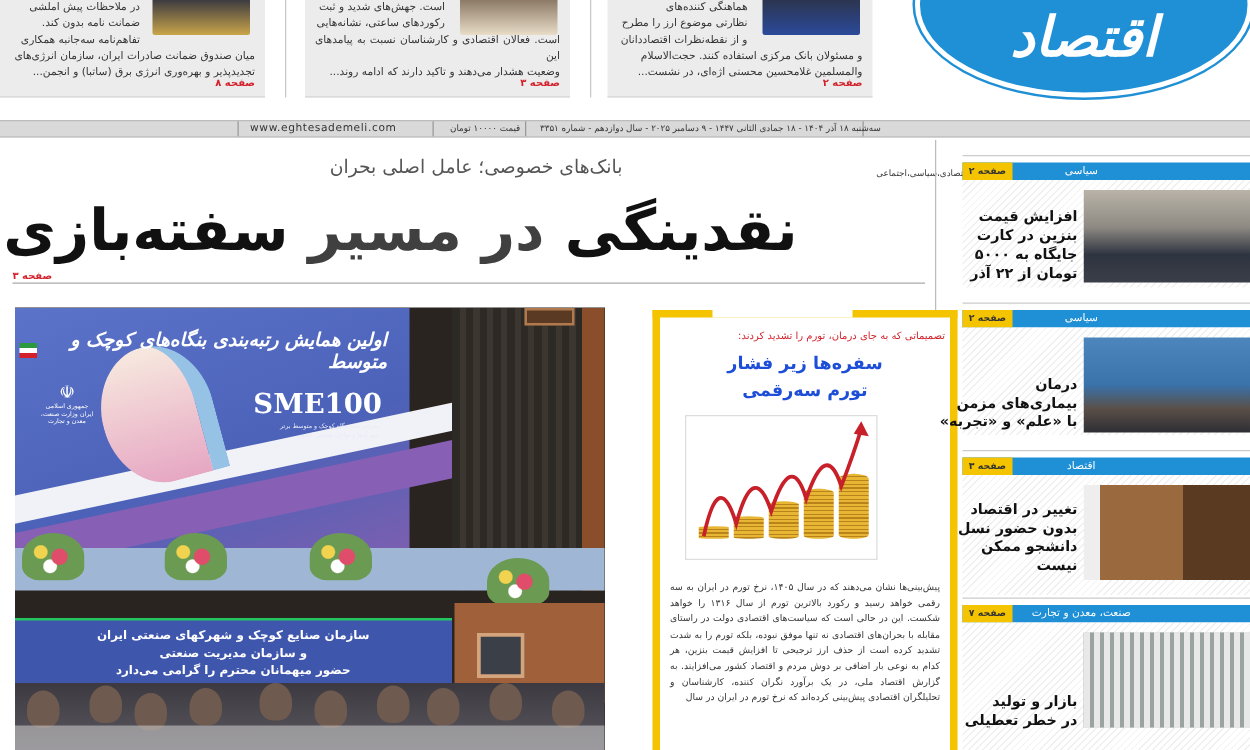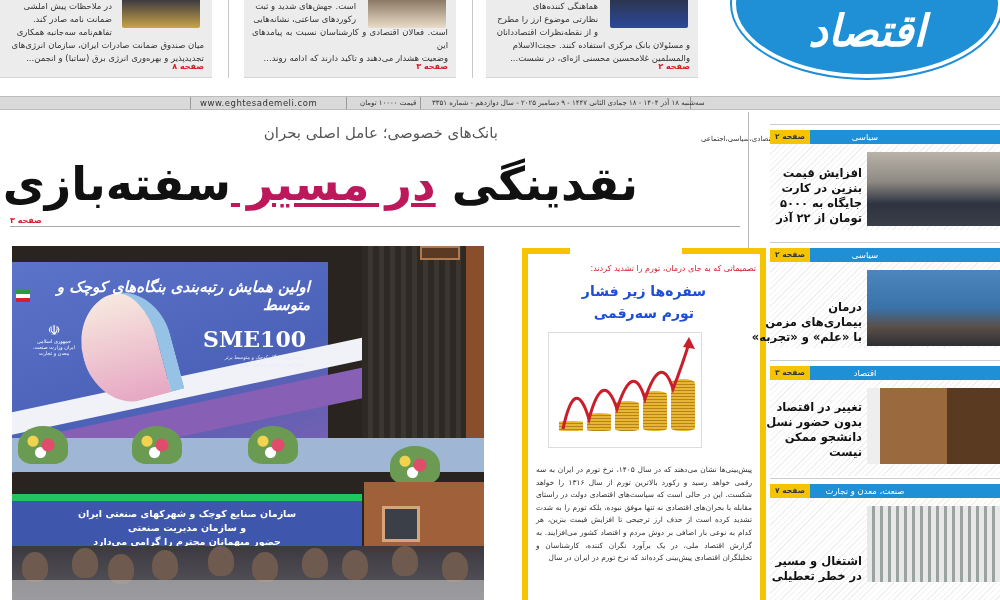--- a/index.html
+++ b/index.html
@@ -19,41 +19,41 @@
   .logo-text { position: absolute; bottom: 18px; left: 0; right: 0; text-align: center; color: #fff; font-family: "DejaVu Serif", serif; font-size: 44px; font-style: italic; font-weight: bold; letter-spacing: 4px; }
 
   
   .infobar { position: absolute; top: 96px; left: 0; width: 1000px; height: 14px; background: #d9d9d9; border-top: 1px solid #bcbcbc; border-bottom: 1px solid #bcbcbc; font-size: 7px; line-height: 12px; color: #333; }
   .infobar span { position: absolute; top: 0; white-space: nowrap; }
   .infobar .div { width: 1px; height: 12px; background: #999; }
 
   
   .kicker { position: absolute; top: 124px; right: 502px; font-size: 15px; color: #555; white-space: nowrap; }
   .headline { position: absolute; top: 152px; right: 362px; font-size: 46px; font-weight: bold; white-space: nowrap; color: #111; letter-spacing: -1px; line-height: 64px; }
-  .headline .red { color: #be185d; text-decoration: underline; }
+  .headline .red { color: #404040; }
   .hl-page { position: absolute; top: 216px; left: 10px; font-size: 8px; color: #d3202a; font-weight: bold; }
   .hl-rule { position: absolute; top: 226px; left: 10px; width: 730px; height: 1px; background: #aaa; }
   .col-rule { position: absolute; top: 112px; left: 748px; width: 1px; height: 488px; background: #bbb; }
 
   
   .main-photo { position: absolute; top: 246px; left: 12px; width: 472px; height: 354px; background: #2a2420; overflow: hidden; }
-  .banner { position: absolute; top: 16px; left: 0; width: 316px; height: 192px; background: linear-gradient(160deg, #5b73c9 0%, #4b62b8 60%, #7a5fb0 100%); }
+  .banner { position: absolute; top: 0; left: 0; width: 316px; height: 192px; background: linear-gradient(160deg, #5b73c9 0%, #4b62b8 60%, #7a5fb0 100%); }
   .banner .stripe { position: absolute; left: -20px; top: 110px; width: 420px; height: 22px; background: #f1f2f7; transform: rotate(-12deg); }
   .banner .stripe2 { position: absolute; left: -20px; top: 140px; width: 420px; height: 30px; background: #8760b6; transform: rotate(-12deg); }
   .banner .fan { position: absolute; left: 70px; top: 30px; width: 90px; height: 110px; border-radius: 50% 50% 0 50%; background: linear-gradient(180deg,#f7e9df,#e6a7c3); border-right: 14px solid #96c2e6; transform: rotate(-15deg); }
   .banner .title { position: absolute; top: 16px; right: 18px; color: #fff; font-size: 15px; font-weight: bold; font-style: italic; }
   .banner .sme { position: absolute; top: 64px; right: 22px; color: #fff; font-family: "DejaVu Serif", serif; font-size: 22px; font-weight: bold; direction: ltr; }
   .banner .sub { position: absolute; top: 92px; right: 24px; color: #e8ebf7; font-size: 5px; width: 90px; text-align: right; line-height: 7px; }
   .banner .emblem { position: absolute; top: 60px; left: 20px; color: #fff; font-size: 5px; text-align: center; width: 44px; }
   .curtain { position: absolute; top: 0; left: 350px; width: 104px; height: 226px; background: repeating-linear-gradient(90deg,#2d2a26 0 6px,#3b3630 6px 11px); }
   .wood { position: absolute; top: 0; left: 454px; width: 18px; height: 226px; background: #8a4e2a; }
   .frame { position: absolute; top: 0; left: 408px; width: 40px; height: 14px; background: #5a3a22; border: 2px solid #b07a50; }
   .stage { position: absolute; top: 192px; left: 0; width: 472px; height: 34px; background: #9fb7d4; }
   .flowers { position: absolute; top: 180px; width: 50px; height: 38px; border-radius: 50% 50% 30% 30%; background: radial-gradient(circle at 30% 40%, #f2d34f 0 5px, transparent 6px), radial-gradient(circle at 60% 50%, #e04d6a 0 6px, transparent 7px), radial-gradient(circle at 45% 70%, #ffffff 0 5px, transparent 6px), #6b9a52; }
-  .podium-banner { position: absolute; top: 248px; left: 0; width: 350px; height: 60px; background: #3f56ad; border-top: 7px solid #22c55e; color: #fff; font-size: 9.5px; font-weight: bold; text-align: center; line-height: 14px; padding-top: 6px; }
+  .podium-banner { position: absolute; top: 248px; left: 0; width: 350px; height: 60px; background: #3f56ad; border-top: 2px solid #22c55e; color: #fff; font-size: 9.5px; font-weight: bold; text-align: center; line-height: 14px; padding-top: 6px; }
   .podium { position: absolute; top: 236px; left: 352px; width: 120px; height: 80px; background: #a0613a; }
   .podium .screen { position: absolute; top: 24px; left: 18px; width: 38px; height: 36px; background: #3b3f48; border: 3px solid #d4a47c; }
   .audience { position: absolute; top: 300px; left: 0; width: 472px; height: 54px; background: linear-gradient(180deg,#3c3a40,#5b5860); }
   .audience .head { position: absolute; width: 26px; height: 30px; border-radius: 50% 50% 40% 40%; background: #6e5a4e; }
   .audience .fade { position: absolute; bottom: 0; left: 0; width: 472px; height: 20px; background: rgba(210,210,210,0.55); }
 
   
   .ybox { position: absolute; top: 248px; left: 522px; width: 244px; height: 352px; border: 6px solid #f5c400; border-bottom: none; background: #fff; }
   .ybox .gap { position: absolute; top: -6px; left: 42px; width: 112px; height: 6px; background: #fff; }
   .ybox .kick { position: absolute; top: 10px; right: 4px; left: 4px; font-size: 8px; color: #d3202a; text-align: right; white-space: nowrap; }
@@ -71,21 +71,21 @@
   .side .photo { position: absolute; top: 8px; left: 97px; width: 133px; }
   .side .cap { position: absolute; right: 138px; font-size: 11.5px; font-weight: bold; line-height: 15px; color: #111; text-align: right; white-space: nowrap; }
 </style>
 </head>
 <body>
 
 <div class="teaser" style="left:0;width:212px;">
   <div class="thumb" style="background:linear-gradient(180deg,#3d3b40,#c9a54a);right:12px;left:auto;"></div>
   <div class="txt">
     <span class="l1">در ملاحظات پیش املشی</span>
-    <span class="l1">ضمانت نامه صادر کند.</span>
+    <span class="l1">ضمانت نامه بدون کند.</span>
     <span class="l1">تفاهم‌نامه سه‌جانبه همکاری</span>
     <span style="display:block">میان صندوق ضمانت صادرات ایران، سازمان انرژی‌های</span>
     <span style="display:block">تجدیدپذیر و بهره‌وری انرژی برق (ساتبا) و انجمن...</span>
   </div>
   <div class="page">صفحه ۸</div>
 </div>
 <div class="vsep" style="left:228px;"></div>
 
 <div class="teaser" style="left:244px;width:212px;">
   <div class="thumb" style="background:linear-gradient(180deg,#8c7a66,#e9ddc8);"></div>
@@ -244,17 +244,17 @@
   </div>
 </div>
 
 <div class="side" style="top:484px;height:116px;">
   <div class="topline"></div>
   <div class="hdr">صنعت، معدن و تجارت</div>
   <div class="pg">صفحه ۷</div>
   <div class="body" style="height:102px;">
     <div class="photo" style="height:76px;background:repeating-linear-gradient(90deg,#e8e8e8 0 5px,#9aa3a0 5px 8px),#ccc;"></div>
     <div class="cap" style="top:56px;">
-      <div>اشتغال و مسیر</div>
+      <div>بازار و تولید</div>
         <div>در خطر تعطیلی</div>
     </div>
   </div>
 </div>
 
 </body></html>

